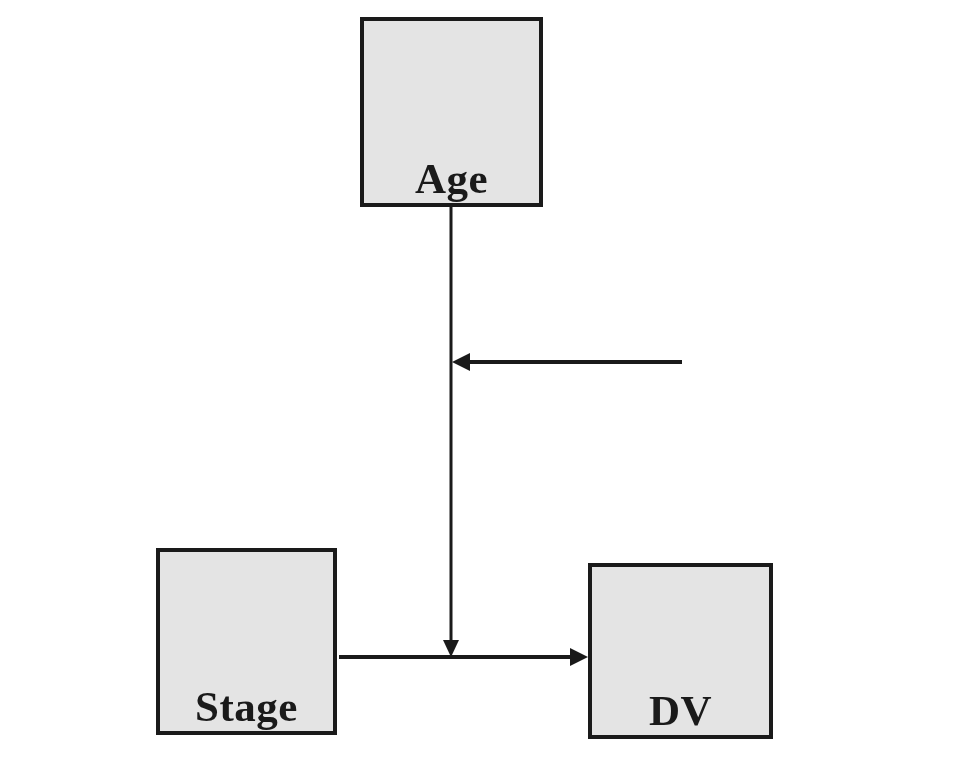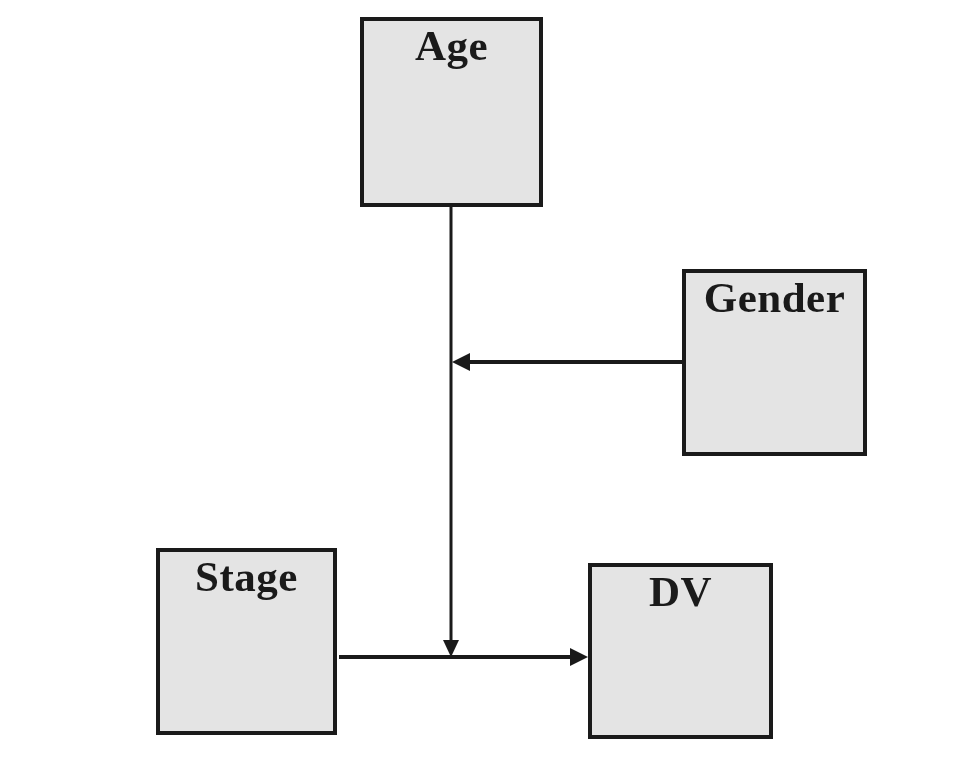--- a/index.html
+++ b/index.html
@@ -19,21 +19,21 @@
     width: 966px;
     height: 771px;
     background: var(--bg);
     overflow: hidden;
   }
   .node {
     position: absolute;
     background: var(--box-fill);
     border: 4px solid var(--box-border);
     display: flex;
-    align-items: flex-start;
+    align-items: flex-end;
     justify-content: center;
   }
   .node-label {
     font-size: 43px;
     font-weight: bold;
     color: var(--text);
     letter-spacing: 0.5px;
   }
   .node-age    { left: 360px; top: 17px;  width: 183px; height: 190px; }
   .node-gender { left: 682px; top: 269px; width: 185px; height: 187px; }
@@ -51,23 +51,20 @@
 </style>
 </head>
 <body>
 
 <div class="canvas">
 
   <div class="node node-age">
     <span class="node-label">Age</span>
   </div>
 
-  <div class="node node-gender">
-    <span class="node-label">Gender</span>
-  </div>
 
   <div class="node node-stage">
     <span class="node-label">Stage</span>
   </div>
 
   <div class="node node-dv">
     <span class="node-label">DV</span>
   </div>
 
   <svg class="edges-layer" viewBox="0 0 966 771" xmlns="http://www.w3.org/2000/svg">

